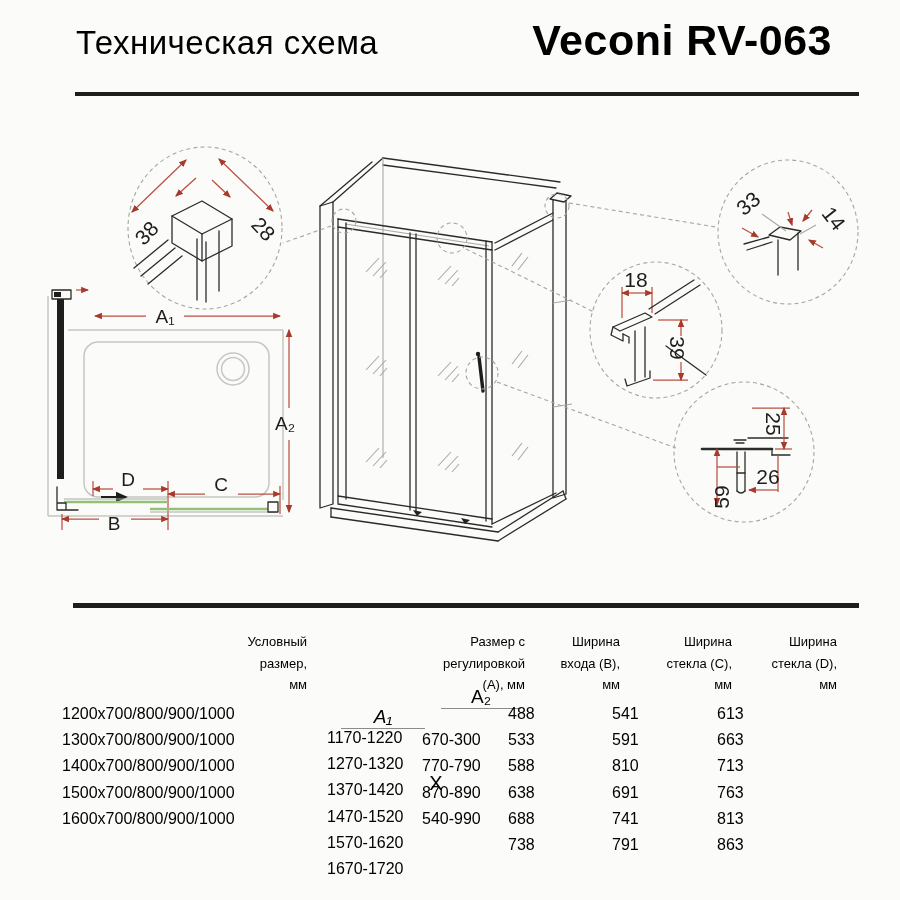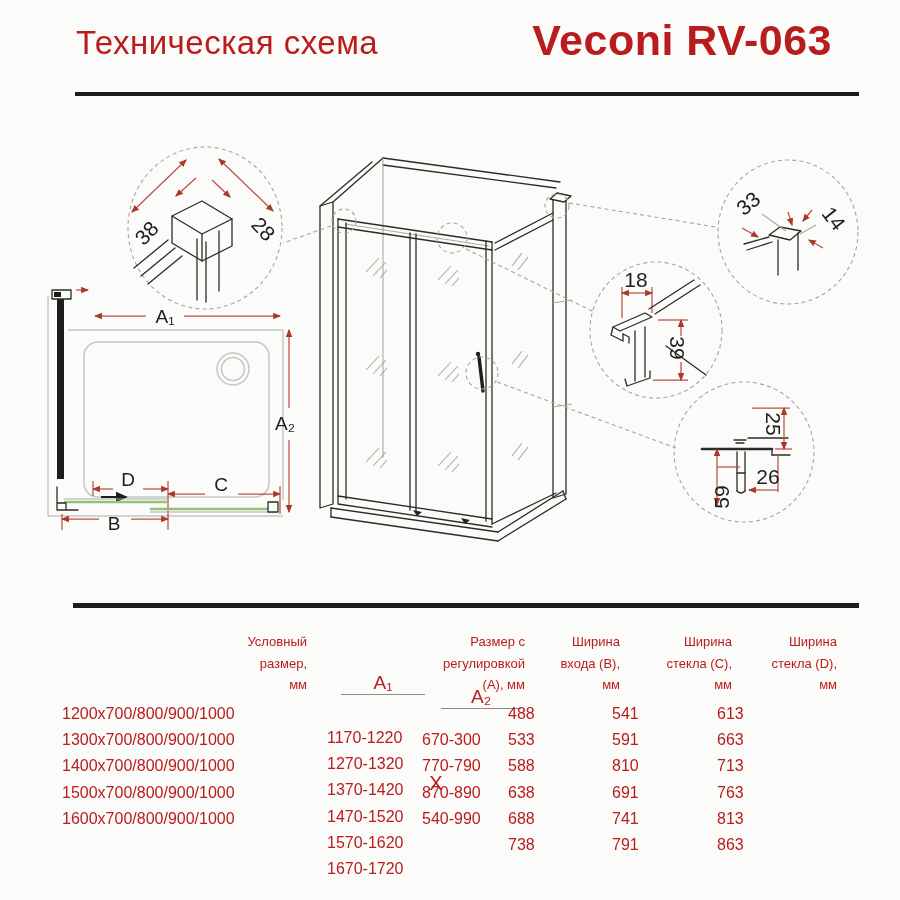--- a/index.html
+++ b/index.html
@@ -1,18 +1,18 @@
 <!DOCTYPE html>
 <html><head>
 <meta charset="utf-8">
 <style>
   html,body{margin:0;padding:0;}
   body{background:#e8e8e6;}
   .stage{position:relative;width:900px;height:900px;background:#fbfbf9;overflow:hidden;
-         font-family:"Liberation Sans","DejaVu Sans",sans-serif;color:#b91c1c;}
+         font-family:"Liberation Sans","DejaVu Sans",sans-serif;color:#000000;}
   .hdr-title{position:absolute;left:76px;top:24px;font-size:33px;font-weight:400;letter-spacing:.5px;}
   .hdr-brand{position:absolute;right:68px;top:16px;font-size:43px;font-weight:600;letter-spacing:.5px;}
   .rule{position:absolute;background:#1d1d1b;}
   .rule-top{left:75px;top:92px;width:784px;height:4px;}
   .rule-table{left:73px;top:603px;width:786px;height:4.5px;}
   svg text{fill:#1d1d1b;font-family:"Liberation Sans","DejaVu Sans",sans-serif;}
   .blk{stroke:#2b2b27;stroke-width:1.3;fill:none;stroke-linejoin:round;stroke-linecap:round;}
   .blkf{stroke:#2b2b27;stroke-width:1.3;fill:#fbfbf9;stroke-linejoin:round;}
   .thk{stroke-width:2.6;}
   .gry{stroke:#c6c6c2;stroke-width:1.5;fill:none;}
@@ -296,21 +296,21 @@
     <div class="th" style="left:62px;width:245px;top:631px;">
       <div>Условный</div>
         <div>размер,</div>
         <div>мм</div>
     </div>
     <div class="th" style="left:330px;width:195px;top:631px;">
       <div>Размер с</div>
         <div>регулировкой</div>
         <div>(А), мм</div>
     </div>
-    <div class="sub" style="left:341px;width:84px;top:672px;">А₁</div>
+    <div class="sub" style="left:341px;width:84px;top:706px;font-style:italic;">А₁</div>
     <div class="sub" style="left:441px;width:80px;top:686px;">А₂</div>
     <div class="th" style="left:508px;width:112px;top:631px;">
       <div>Ширина</div>
         <div>входа (B),</div>
         <div>мм</div>
     </div>
     <div class="th" style="left:612px;width:120px;top:631px;">
       <div>Ширина</div>
         <div>стекла (C),</div>
         <div>мм</div>

